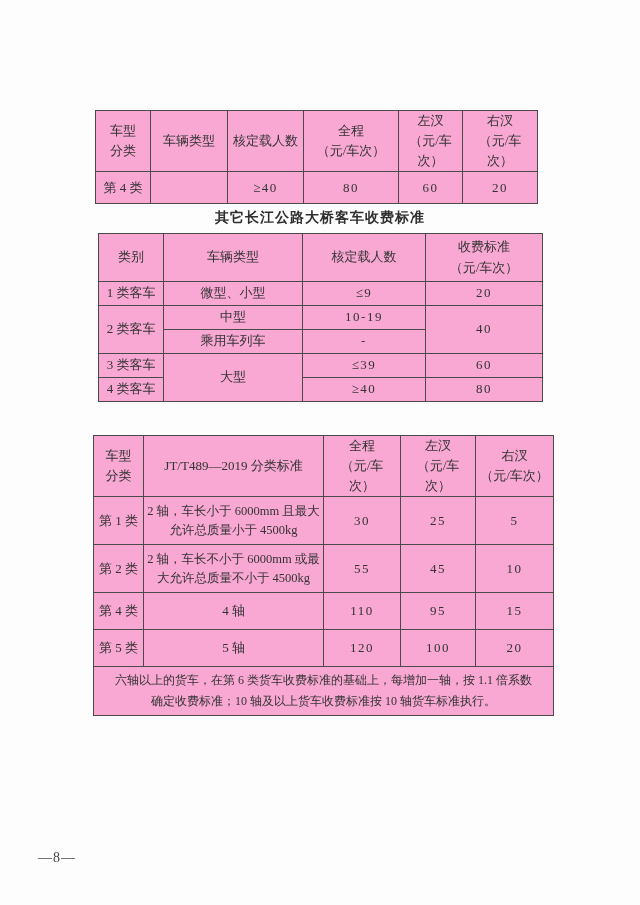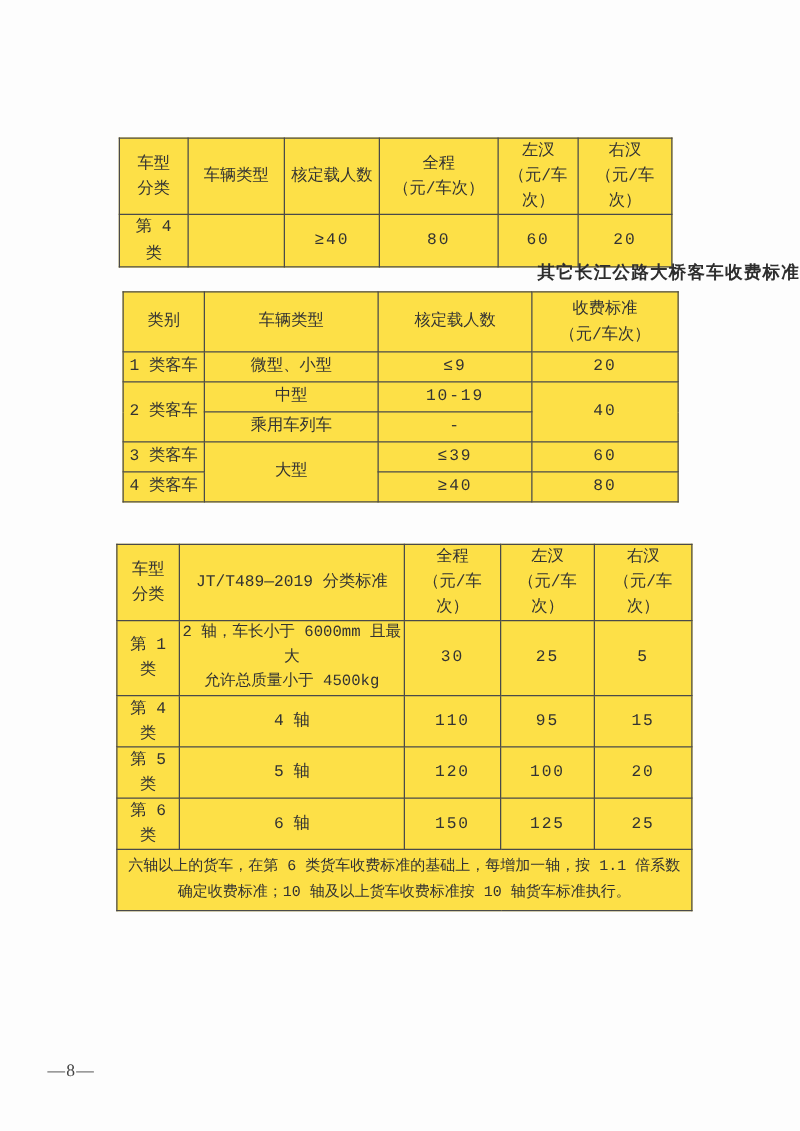--- a/index.html
+++ b/index.html
@@ -1,21 +1,21 @@
 <!DOCTYPE html>
 <html><head>
 <meta charset="utf-8">
 <style>
   * { margin:0; padding:0; box-sizing:border-box; }
   body { background:#fcfcfc; font-family:"Liberation Serif","DejaVu Serif",serif; }
   .page {
     position:relative; width:640px; height:905px; background:#fdfdfd;
     color:#333; overflow:hidden;
   }
-  table { border-collapse:collapse; table-layout:fixed; position:absolute; background:#fde047;font-family:Liberation Mono, monospace; }
+  table { border-collapse:collapse; table-layout:fixed; position:absolute; background:#f9a8d4; }
   th, td {
     border:1px solid #4a4a4a; text-align:center; vertical-align:middle;
     font-weight:normal; white-space:pre-line; padding:0 4px; line-height:1.55;
     color:#333;
   }
   th { font-weight:normal; }
   .num { letter-spacing:1.5px; }
   #table1 { top:110px; left:95px; width:442px; font-size:13px; }
   #table1 tr.hdr  { height:56px; }
   #table1 tr.data { height:32px; }
@@ -23,21 +23,21 @@
   #table2 tr.hdr  { height:48px; }
   #table2 tr.data { height:24px; }
   #table3 { top:435px; left:93px; width:460px; font-size:13px; }
   #table3 tr.hdr  { height:50px; }
   #table3 tr.tall { height:48px; }
   #table3 tr.data { height:37px; }
   #table3 tr.foot { height:49px; }
   #table3 td.std  { font-size:12.5px; padding:0 1px; }
   #table3 td.footnote { font-size:12px; padding:0 2px; line-height:1.8; }
   .table-title {
-    position:absolute; top:209px; left:0; width:640px; text-align:right;
+    position:absolute; top:209px; left:0; width:640px; text-align:center;
     font-size:14px; font-weight:bold; letter-spacing:1px; color:#2e2e2e;
   }
   .section-heading {
     position:absolute; left:113px; font-size:17px; letter-spacing:2.5px;
     color:#333; font-weight:500;
   }
   #heading2 { top:404px; }
   #heading3 { top:789px; }
   .page-number {
     position:absolute; top:850px; left:38px; font-size:14px;
@@ -151,41 +151,42 @@
 （元/车次）</th>
     </tr>
     <tr class="tall">
       <td>第 1 类</td>
       <td class="std">2 轴，车长小于 6000mm 且最大
 允许总质量小于 4500kg</td>
       <td class="num">30</td>
       <td class="num">25</td>
       <td class="num">5</td>
     </tr>
+    <tr class="tall">
+      <td>第 2 类</td>
+      <td class="std">2 轴，车长不小于 6000mm 或最
+大允许总质量不小于 4500kg</td>
+      <td class="num">55</td>
+      <td class="num">45</td>
+      <td class="num">10</td>
+    </tr>
     <tr class="data">
       <td>第 4 类</td>
       <td>4 轴</td>
       <td class="num">110</td>
       <td class="num">95</td>
       <td class="num">15</td>
     </tr>
     <tr class="data">
       <td>第 5 类</td>
       <td>5 轴</td>
       <td class="num">120</td>
       <td class="num">100</td>
       <td class="num">20</td>
     </tr>
-    <tr class="data">
-      <td>第 6 类</td>
-      <td>6 轴</td>
-      <td class="num">150</td>
-      <td class="num">125</td>
-      <td class="num">25</td>
-    </tr>
     <tr class="foot">
       <td colspan="5" class="footnote">六轴以上的货车，在第 6 类货车收费标准的基础上，每增加一轴，按 1.1 倍系数
 确定收费标准；10 轴及以上货车收费标准按 10 轴货车标准执行。</td>
     </tr>
   </tbody>
     </table>
 
 
   <div class="page-number">—8—</div>
 

